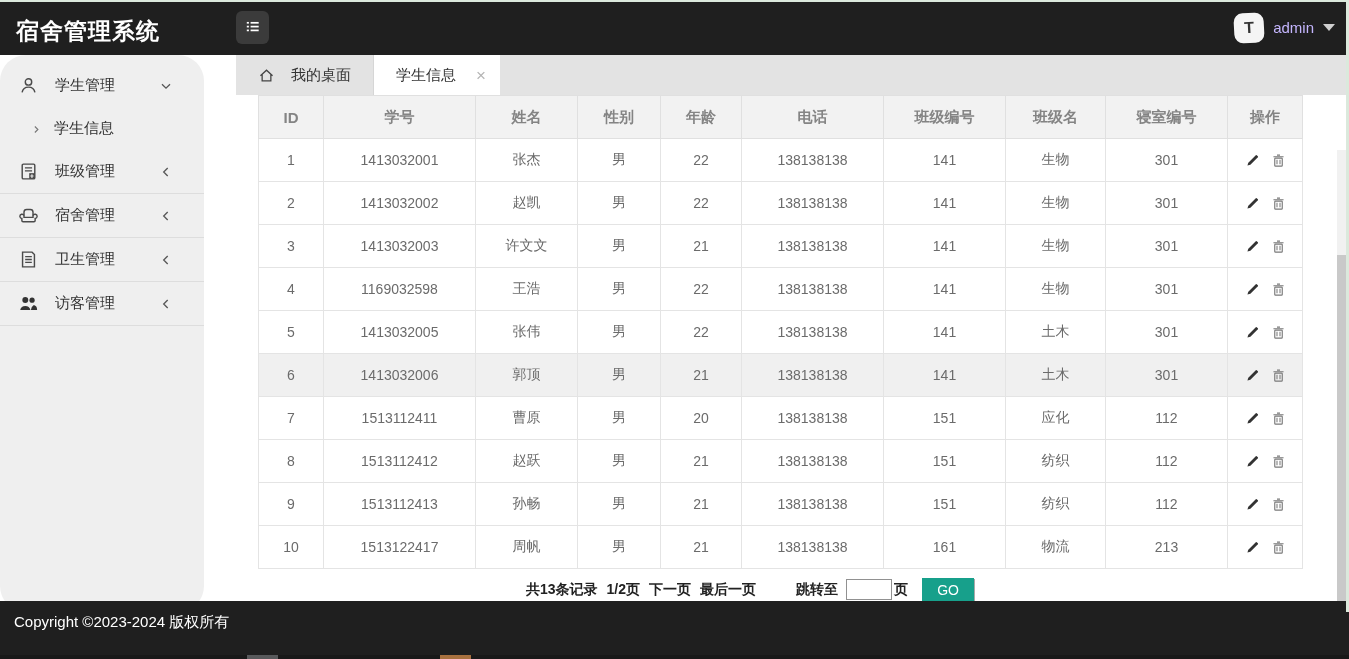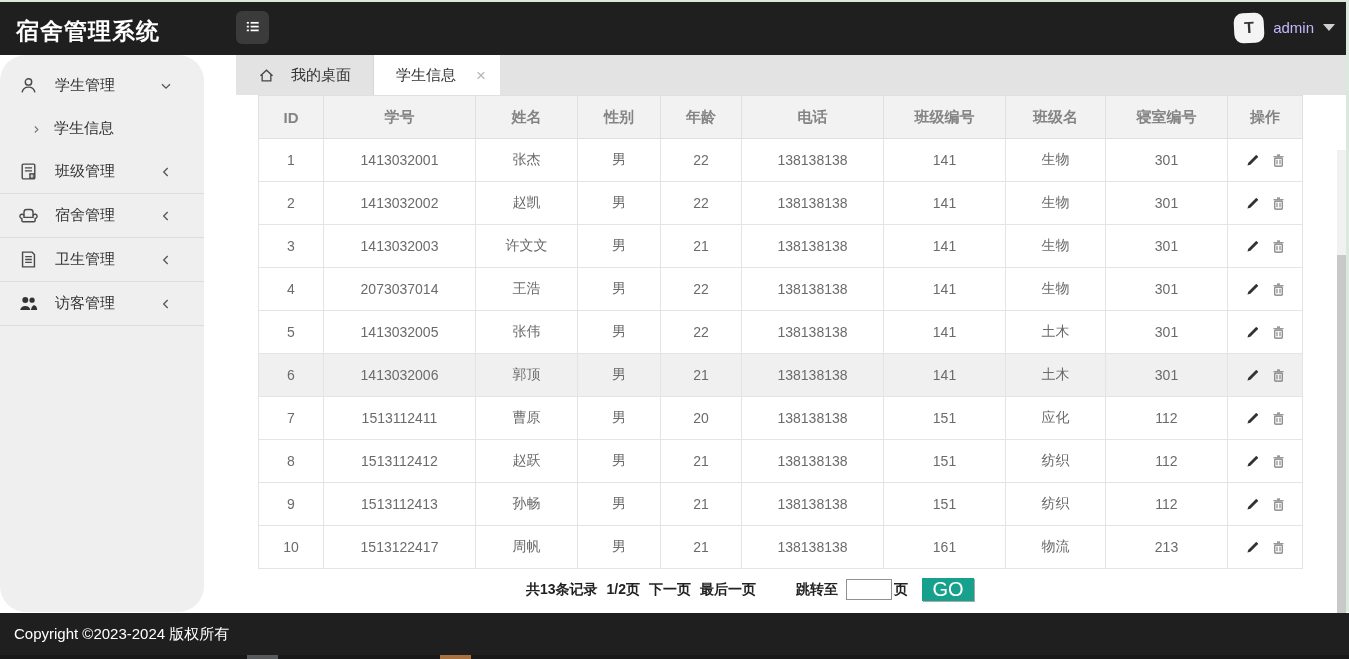--- a/index.html
+++ b/index.html
@@ -45,28 +45,28 @@
   .grid td { height:43px; color:#6b6b6b; font-size:14px; text-align:center; border:1px solid #e4e4e4; background:#fff; }
   .grid tr.hl td { background:#f0f0f0; }
   .op-btn { display:inline-block; width:16px; height:16px; margin:0 5px; vertical-align:middle; cursor:pointer; }
 
   .pagination { width:1044px; margin-top:9px; display:flex; justify-content:center; align-items:center; padding-right:60px; font-size:14px; font-weight:600; color:#222; }
   .pg-item { margin-left:9px; }
   .pg-link { cursor:pointer; }
   .jump-label { margin-left:40px; }
   .jump-input { width:46px; height:21px; border:1px solid #919191; margin-left:8px; font-size:13px; padding:0 4px; }
   .pg-suffix { margin-left:2px; }
-  .go-btn { margin-left:14px; width:52px; height:23px; background:#17a08b; color:#fff; border:none; font-size:20px; cursor:pointer; box-shadow:1px 1px 0 #a9a9a9; }
+  .go-btn { margin-left:14px; width:52px; height:23px; background:#17a08b; color:#fff; border:none; font-size:14px; cursor:pointer; box-shadow:1px 1px 0 #a9a9a9; }
 
   
   .scrollbar { position:absolute; right:3px; top:95px; width:9px; height:517px; background:#f1f1f1; }
   .scroll-thumb { position:absolute; top:105px; left:0; width:9px; height:405px; background:#c9c9c9; }
 
   
-  .footer { position:absolute; left:0; bottom:0; width:100%; height:46px; background:#1f1f1f; }
+  .footer { position:absolute; left:0; bottom:0; width:100%; height:58px; background:#1f1f1f; }
   .copyright { position:absolute; left:14px; top:12px; color:#fff; font-size:15px; }
   .task-sliver { position:absolute; left:0; bottom:0; width:100%; height:4px; background:#191919; }
   .sliver-seg { position:absolute; bottom:0; height:4px; }
 </style>
 </head>
 <body>
 
 <div class="screen">
   <div class="edge-top"></div>
   <div class="edge-right"></div>
@@ -256,21 +256,21 @@
               <td><span class="op-btn"><svg width="15" height="15" viewBox="0 0 16 16">
                     <path d="M2.6 13.4l.9-3.1 8-8a.75.75 0 0 1 1.05 0l1.15 1.15a.75.75 0 0 1 0 1.05l-8 8z" fill="#333"></path>
                   </svg></span><span class="op-btn"><svg width="15" height="15" viewBox="0 0 16 16">
                     <path d="M2.6 4h10.8M6.4 2.3h3.2" fill="none" stroke="#787878" stroke-width="1.2"></path>
                     <rect x="4" y="5.4" width="8" height="8.6" rx="0.8" fill="none" stroke="#787878" stroke-width="1.2"></rect>
                     <path d="M6.4 7.2v4.8M9.6 7.2v4.8" stroke="#787878" stroke-width="1.1"></path>
                   </svg></span></td>
             </tr>
             <tr>
               <td>4</td>
-              <td>2073037014</td>
+              <td>1169032598</td>
               <td>王浩</td>
               <td>男</td>
               <td>22</td>
               <td>138138138</td>
               <td>141</td>
               <td>生物</td>
               <td>301</td>
               <td><span class="op-btn"><svg width="15" height="15" viewBox="0 0 16 16">
                     <path d="M2.6 13.4l.9-3.1 8-8a.75.75 0 0 1 1.05 0l1.15 1.15a.75.75 0 0 1 0 1.05l-8 8z" fill="#333"></path>
                   </svg></span><span class="op-btn"><svg width="15" height="15" viewBox="0 0 16 16">

